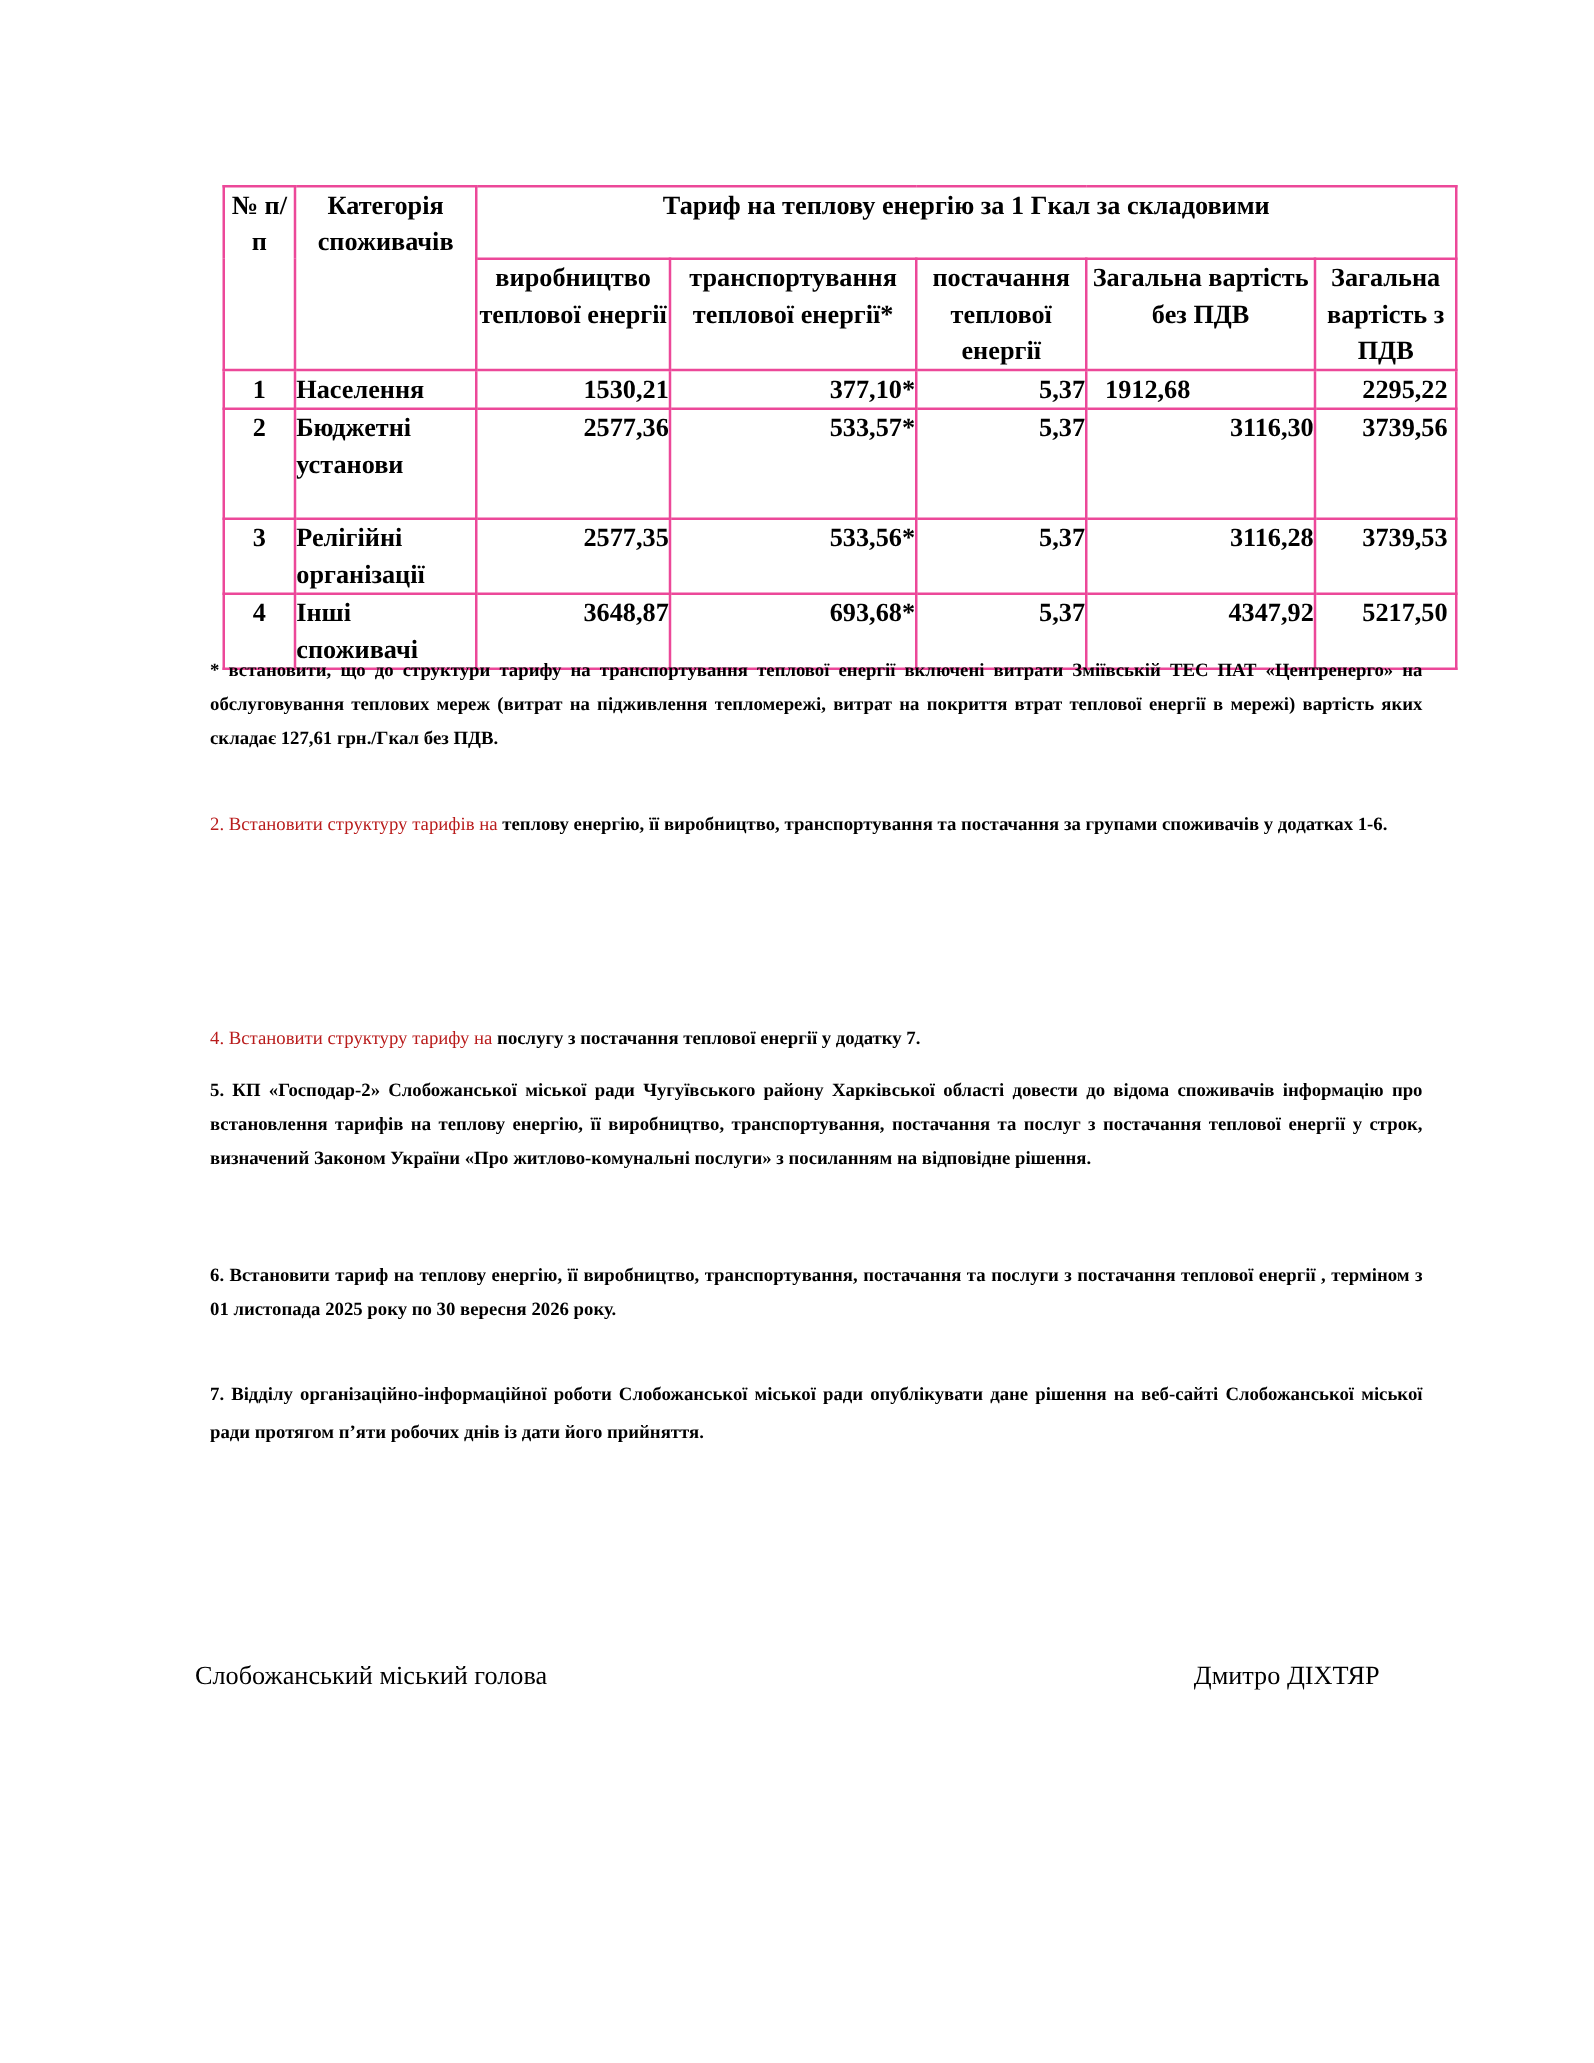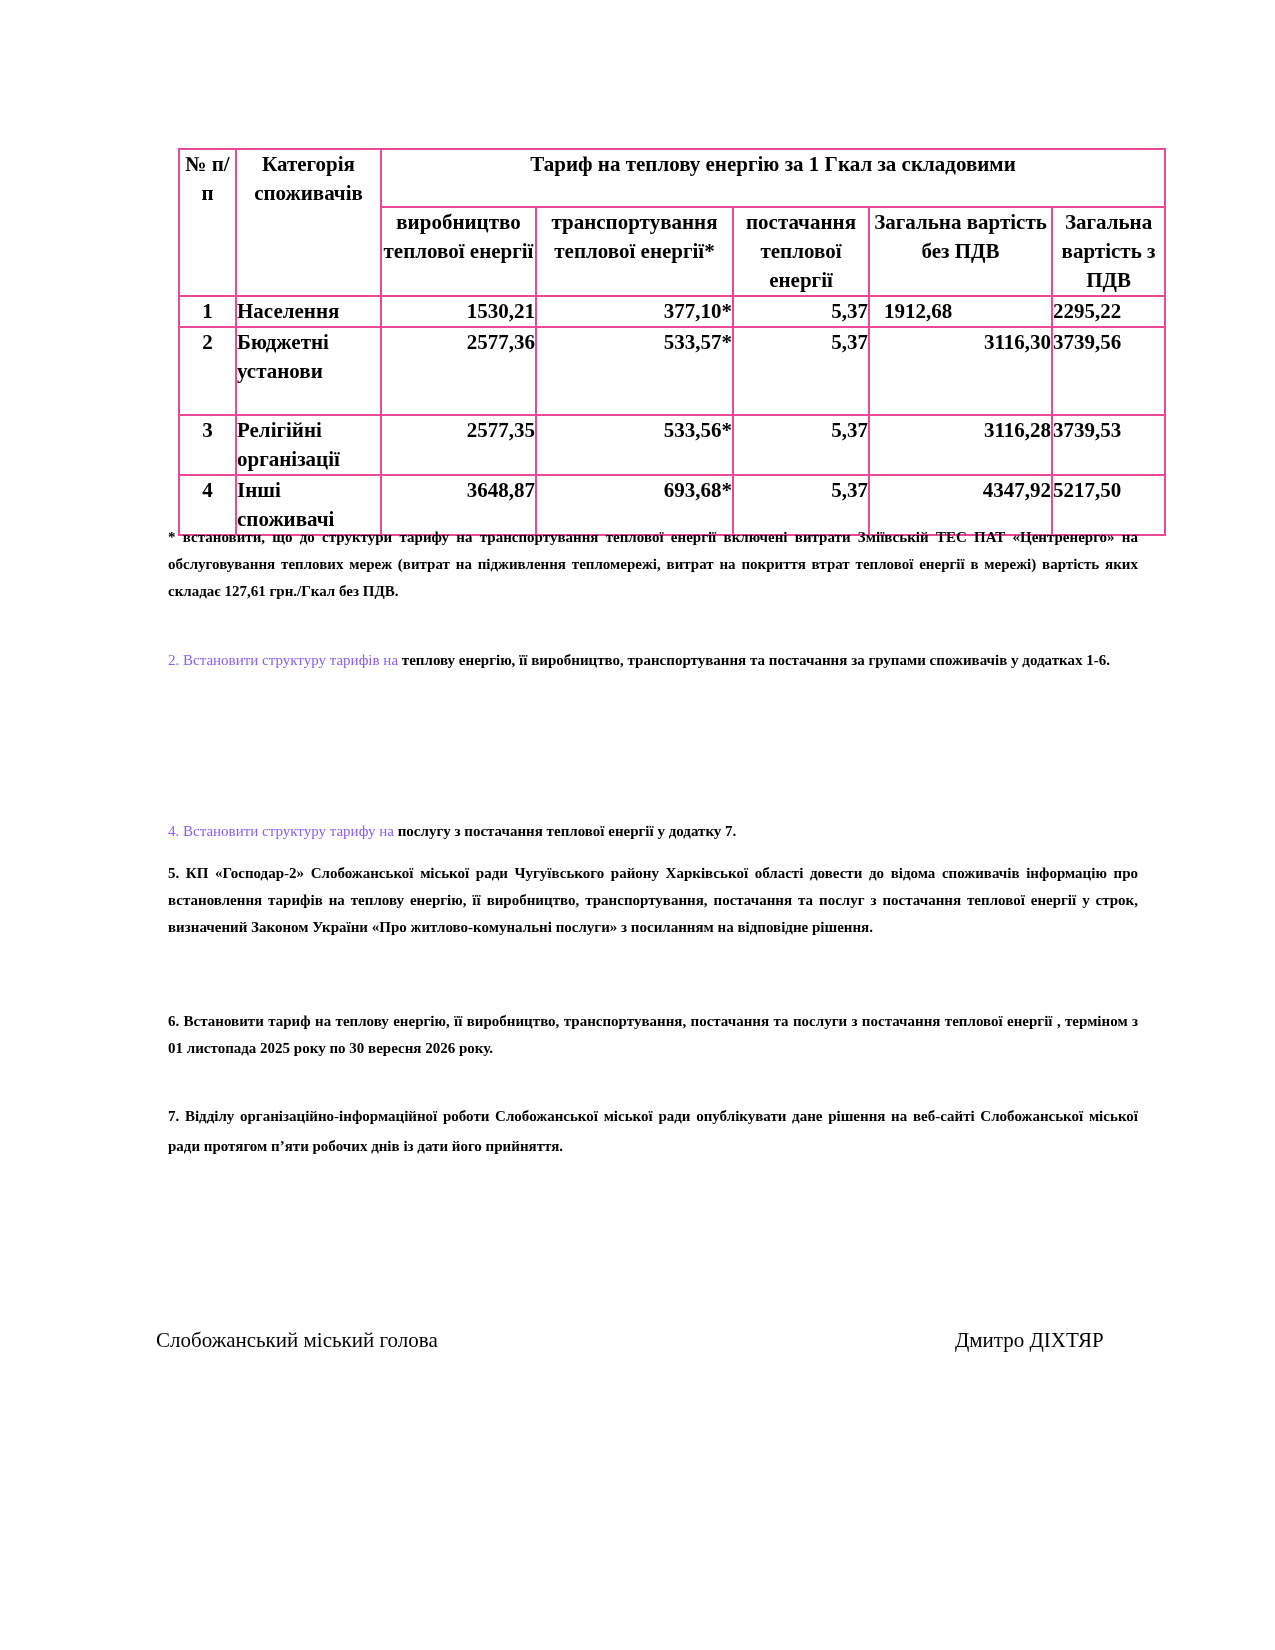--- a/index.html
+++ b/index.html
@@ -16,34 +16,34 @@
     font-size: 21px; font-weight: bold; line-height: 29px;
   }
   table.tariff td, table.tariff th {
     border: 2px solid #ec4899; vertical-align: top; padding: 0 0;
     font-weight: bold;
   }
   table.tariff th { text-align: center; }
   .c-num { text-align: center; }
   .c-left { text-align: left; }
   .c-center { text-align: right; }
-  .c-right { text-align: left; padding-right: 6px !important; }
+  .c-right { text-align: right; padding-right: 6px !important; }
   tr.head1 th { height: 56px; }
   tr.head2 th { height: 87px; }
   tr.row1 td { height: 28px; }
   tr.row2 td { height: 86px; }
   tr.row3 td { height: 57px; }
   tr.row4 td { height: 57px; }
 
   .text-block {
     position: absolute; left: 168px; width: 970px;
     font-size: 15px; line-height: 27px; text-align: justify;
   }
   .b { font-weight: bold; }
-  .r { font-weight: normal; color: #8b5cf6; }
+  .r { font-weight: normal; color: #b91c1c; }
   .para { margin: 0; }
 
   .sig-left { position: absolute; left: 156px; top: 1328px; font-size: 21px; }
   .sig-right { position: absolute; left: 955px; top: 1328px; font-size: 21px; }
 </style>
 </head>
 <body>
 
 <div class="page">
 

